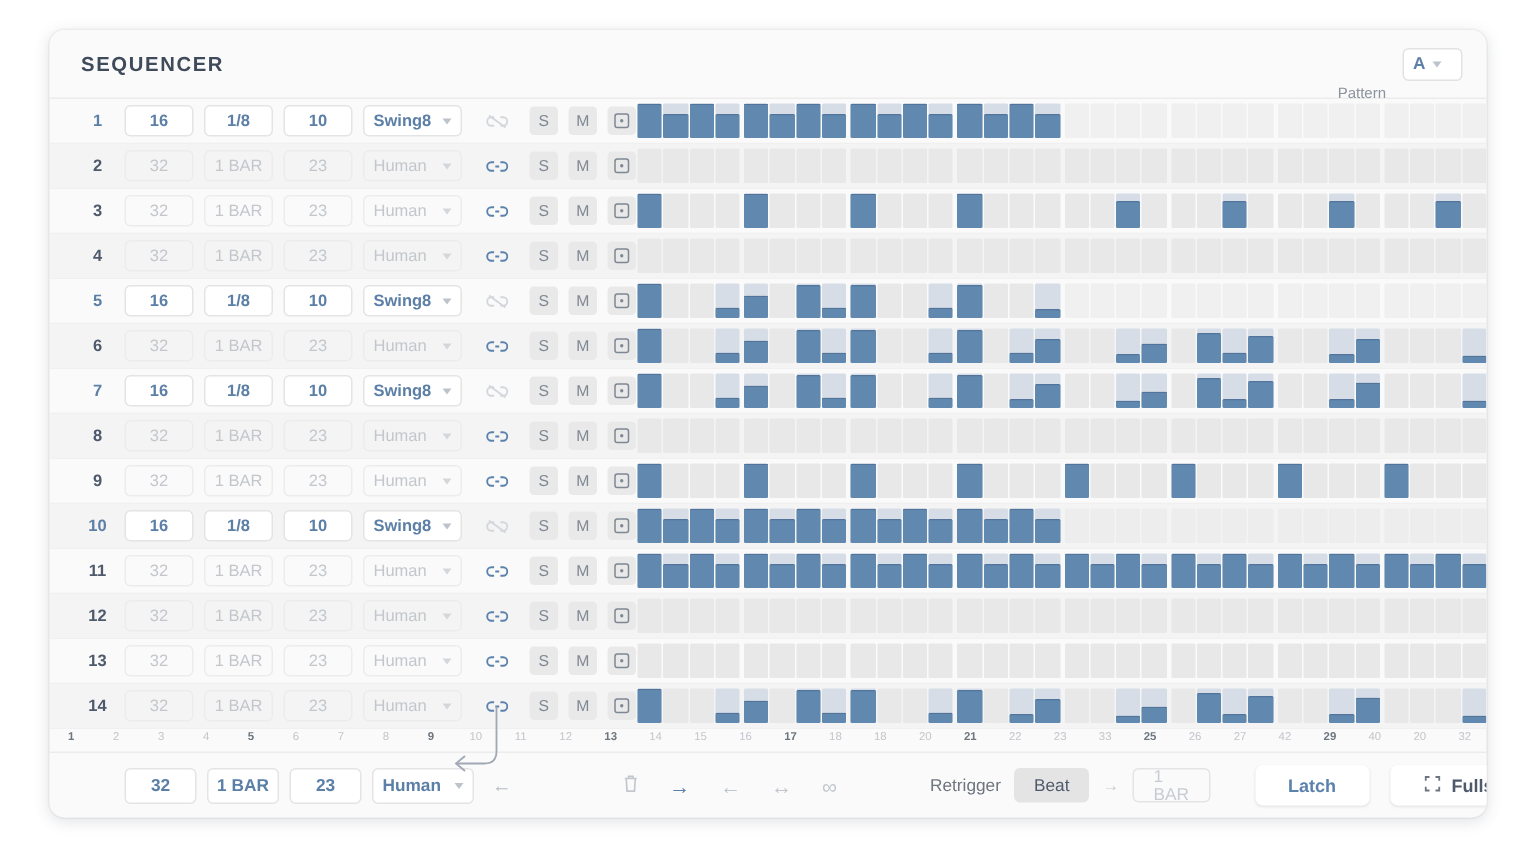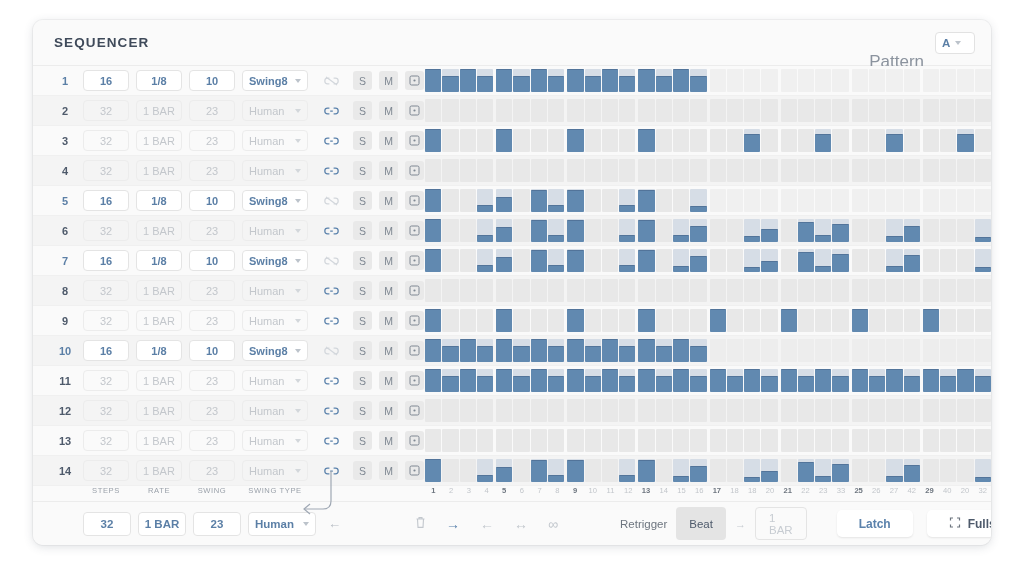--- a/index.html
+++ b/index.html
@@ -25,21 +25,21 @@
     display: flex; align-items: center;
     padding: 0 16px 0 21px;
     border-bottom: 1px solid #ececec;
     background: #fafafa;
   }
   .title {
     font-size: 13.5px; font-weight: bold; letter-spacing: 1.1px;
     color: #3f4a5a;
   }
   .hdr-right { margin-left: auto; display: flex; align-items: center; gap: 7px; }
-  .pattern-label { font-size: 17px; color: #8b939e; margin-right: 4px; margin-top: 39px; }
+  .pattern-label { font-size: 10px; color: #8b939e; margin-right: 4px; margin-top: 39px; }
   .pattern-select {
     background: #fff; border: 1px solid #e2e2e2; border-radius: 4px;
     height: 22px; min-width: 40px; padding: 0 6px;
     display: flex; align-items: center; gap: 5px;
     font-size: 11.5px; color: #5b7fa6; font-weight: bold;
   }
   .caret { width: 0; height: 0; border-left: 3.5px solid transparent;
            border-right: 3.5px solid transparent; border-top: 4px solid #bcc3cb; }
   .tabs { display: flex; gap: 5px; margin-left: 7px; }
   .tab {
@@ -143,21 +143,21 @@
   }
   .footer .fld { height: 24px; font-size: 11.5px; }
   .footer .fld.steps, .footer .fld.rate, .footer .fld.swing { width: 48px; }
   .footer .fld.stype { width: 68px; }
   .back-arrow { margin-left: 12px; color: #b6bcc3; font-size: 13px; }
   .foot-icons { display: flex; align-items: center; gap: 20px; margin-left: 74px; }
   .fi { color: #c2c7cd; font-size: 14px; line-height: 1; }
   .fi.blue { color: #5b82ac; font-weight: bold; }
   .retrig-label { font-size: 11.5px; color: #6d757f; margin-left: 62px; }
   .pill {
-    height: 33px; padding: 0 13px; border-radius: 4px; background: #e4e4e4;
+    height: 23px; padding: 0 13px; border-radius: 4px; background: #e4e4e4;
     display: flex; align-items: center; font-size: 11.5px; color: #4e5a6b;
     margin-left: 9px;
   }
   .arrow-sm { color: #c5cad0; font-size: 11px; margin-left: 9px; }
   .pill.ghost {
     background: transparent; border: 1px solid #e4e4e4; color: #c7ccd2;
     margin-left: 9px;
   }
   .divider { width: 1px; height: 22px; background: #e6e6e6; margin-left: 16px; }
   .wbtn {
@@ -1396,27 +1396,20 @@
               <div class="cell"></div>
               <div class="cell head">
                 <div class="bar" style="height: 20%;"></div>
               </div>
             </div>
           </div>
         </div>
       </div>
 
     <div class="collabels">
-      <div class="ctrl-zone" style="display:flex;align-items:flex-start;">
-        <div class="rownum"></div>
-        <div class="cl steps">STEPS</div>
-        <div class="cl rate">RATE</div>
-        <div class="cl swing">SWING</div>
-        <div class="cl stype">SWING TYPE</div>
-      </div>
       <div class="grid-zone" style="background:transparent;">
         <div class="stepnums" id="stepnums">
             <div class="sn beat">1</div>
             <div class="sn">2</div>
             <div class="sn">3</div>
             <div class="sn">4</div>
             <div class="sn beat">5</div>
             <div class="sn">6</div>
             <div class="sn">7</div>
             <div class="sn">8</div>

